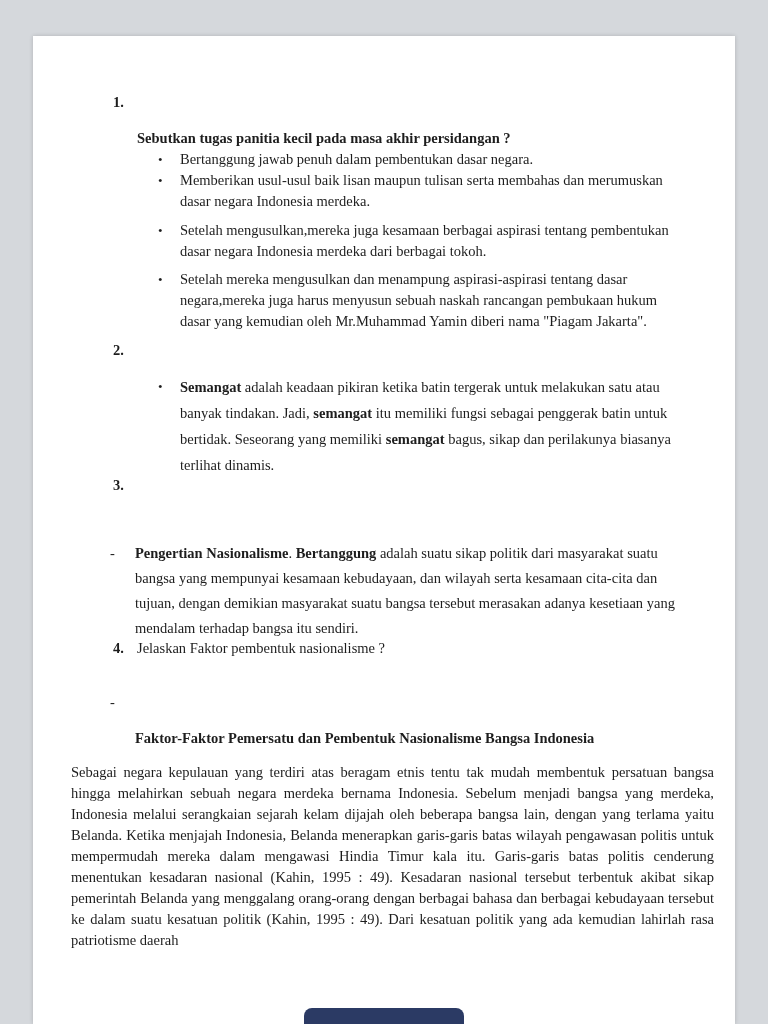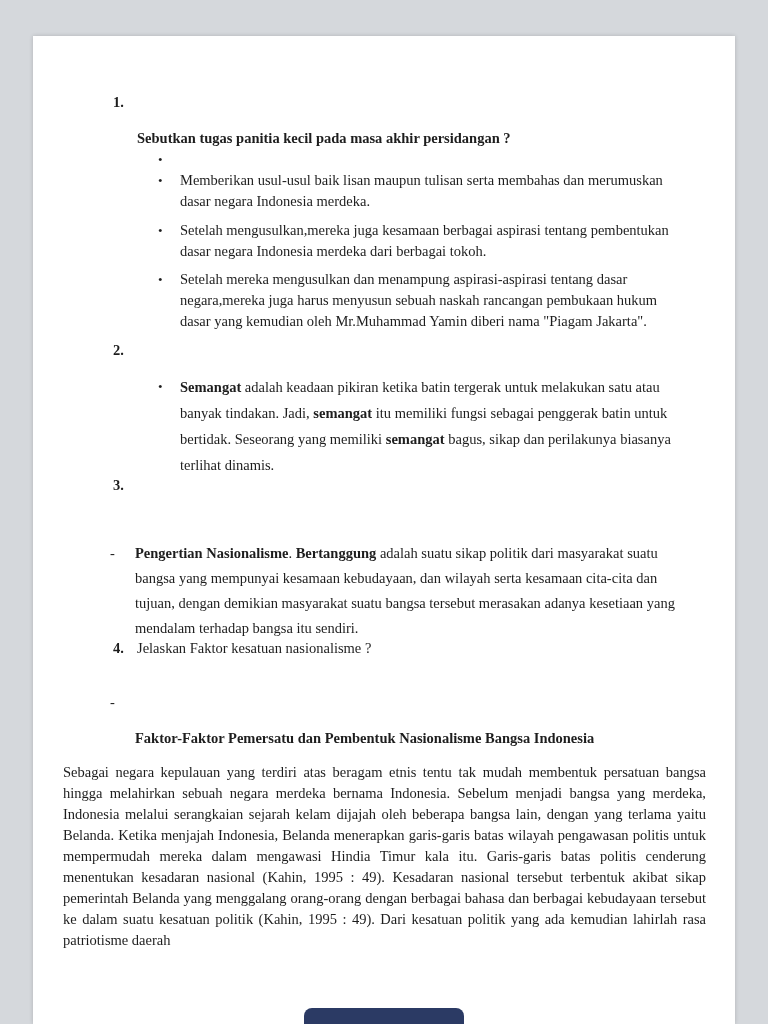--- a/index.html
+++ b/index.html
@@ -29,21 +29,21 @@
   .bold { font-weight: bold; margin-top: 36px; }
   
   .q { display: flex; left: 113px; }
   .qnum { width: 24px; flex: 0 0 24px; font-weight: bold; }
   
   .bullet { display: flex; left: 158px; }
   .bdot { width: 22px; flex: 0 0 22px; font-size: 13px; }
   
   .dash { display: flex; left: 110px; }
   .ddot { width: 25px; flex: 0 0 25px; }
-  .para { text-align: justify; }
+  .para { text-align: justify; margin-left: 8px; }
   .bottom-bar {
     position: absolute;
     left: 304px;
     bottom: 0;
     width: 160px;
     height: 16px;
     background: #2b3a64;
     border-radius: 8px 8px 0 0;
   }
 </style>
@@ -53,20 +53,21 @@
 <div class="stage">
   <div class="paper"></div>
 
   <div class="blk q" style="top:92px;">
     <span class="qnum">1.</span>
     <span class="bold">Sebutkan tugas panitia kecil pada masa akhir persidangan ?</span>
   </div>
 
   <div class="blk bullet" style="top:149px;width:515px;">
     <span class="bdot">•</span>
+    <span>Bertanggung jawab penuh dalam pembentukan dasar negara.</span>
   </div>
   <div class="blk bullet" style="top:170px;width:515px;">
     <span class="bdot">•</span>
     <span>Memberikan usul-usul baik lisan maupun tulisan serta membahas dan merumuskan dasar negara Indonesia merdeka.</span>
   </div>
   <div class="blk bullet" style="top:220px;width:515px;">
     <span class="bdot">•</span>
     <span>Setelah mengusulkan,mereka juga kesamaan berbagai aspirasi tentang pembentukan dasar negara Indonesia merdeka dari berbagai tokoh.</span>
   </div>
   <div class="blk bullet" style="top:269px;width:520px;">
@@ -85,21 +86,21 @@
   <div class="blk q" style="top:475px;">
     <span class="qnum">3.</span>
   </div>
   <div class="blk dash" style="top:541px;width:585px;line-height:25px;">
     <span class="ddot">-</span>
     <span><span class="bold">Pengertian Nasionalisme</span><span>. </span><span class="bold">Bertanggung</span><span> adalah suatu sikap politik dari masyarakat suatu bangsa yang mempunyai kesamaan kebudayaan, dan wilayah serta kesamaan cita-cita dan tujuan, dengan demikian masyarakat suatu bangsa tersebut merasakan adanya kesetiaan yang mendalam terhadap bangsa itu sendiri.</span></span>
   </div>
 
   <div class="blk q" style="top:638px;">
     <span class="qnum">4.</span>
-    <span>Jelaskan Faktor kesatuan nasionalisme ?</span>
+    <span>Jelaskan Faktor pembentuk nasionalisme ?</span>
   </div>
   <div class="blk dash" style="top:692px;width:600px;">
     <span class="ddot">-</span>
     <span class="bold">Faktor-Faktor Pemersatu dan Pembentuk Nasionalisme Bangsa Indonesia</span>
   </div>
 
   <div class="blk para" style="top:762px;left:63px;width:643px;">Sebagai negara kepulauan yang terdiri atas beragam etnis tentu tak mudah membentuk persatuan bangsa hingga melahirkan sebuah negara merdeka bernama Indonesia. Sebelum menjadi bangsa yang merdeka, Indonesia melalui serangkaian sejarah kelam dijajah oleh beberapa bangsa lain, dengan yang terlama yaitu Belanda. Ketika menjajah Indonesia, Belanda menerapkan garis-garis batas wilayah pengawasan politis untuk mempermudah mereka dalam mengawasi Hindia Timur kala itu. Garis-garis batas politis cenderung menentukan kesadaran nasional (Kahin, 1995 : 49). Kesadaran nasional tersebut terbentuk akibat sikap pemerintah Belanda yang menggalang orang-orang dengan berbagai bahasa dan berbagai kebudayaan tersebut ke dalam suatu kesatuan politik (Kahin, 1995 : 49). Dari kesatuan politik yang ada kemudian lahirlah rasa patriotisme daerah</div>
 
   <div class="bottom-bar"></div>
 </div>

